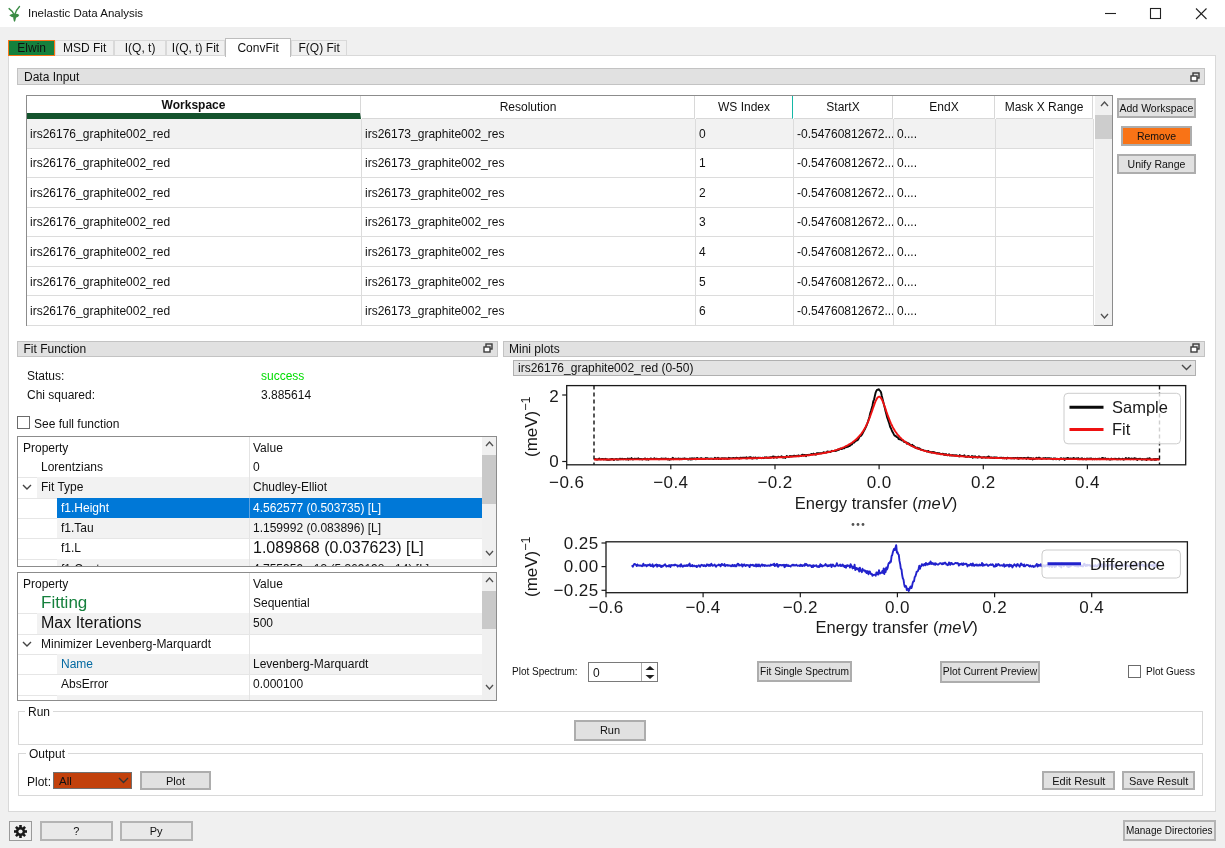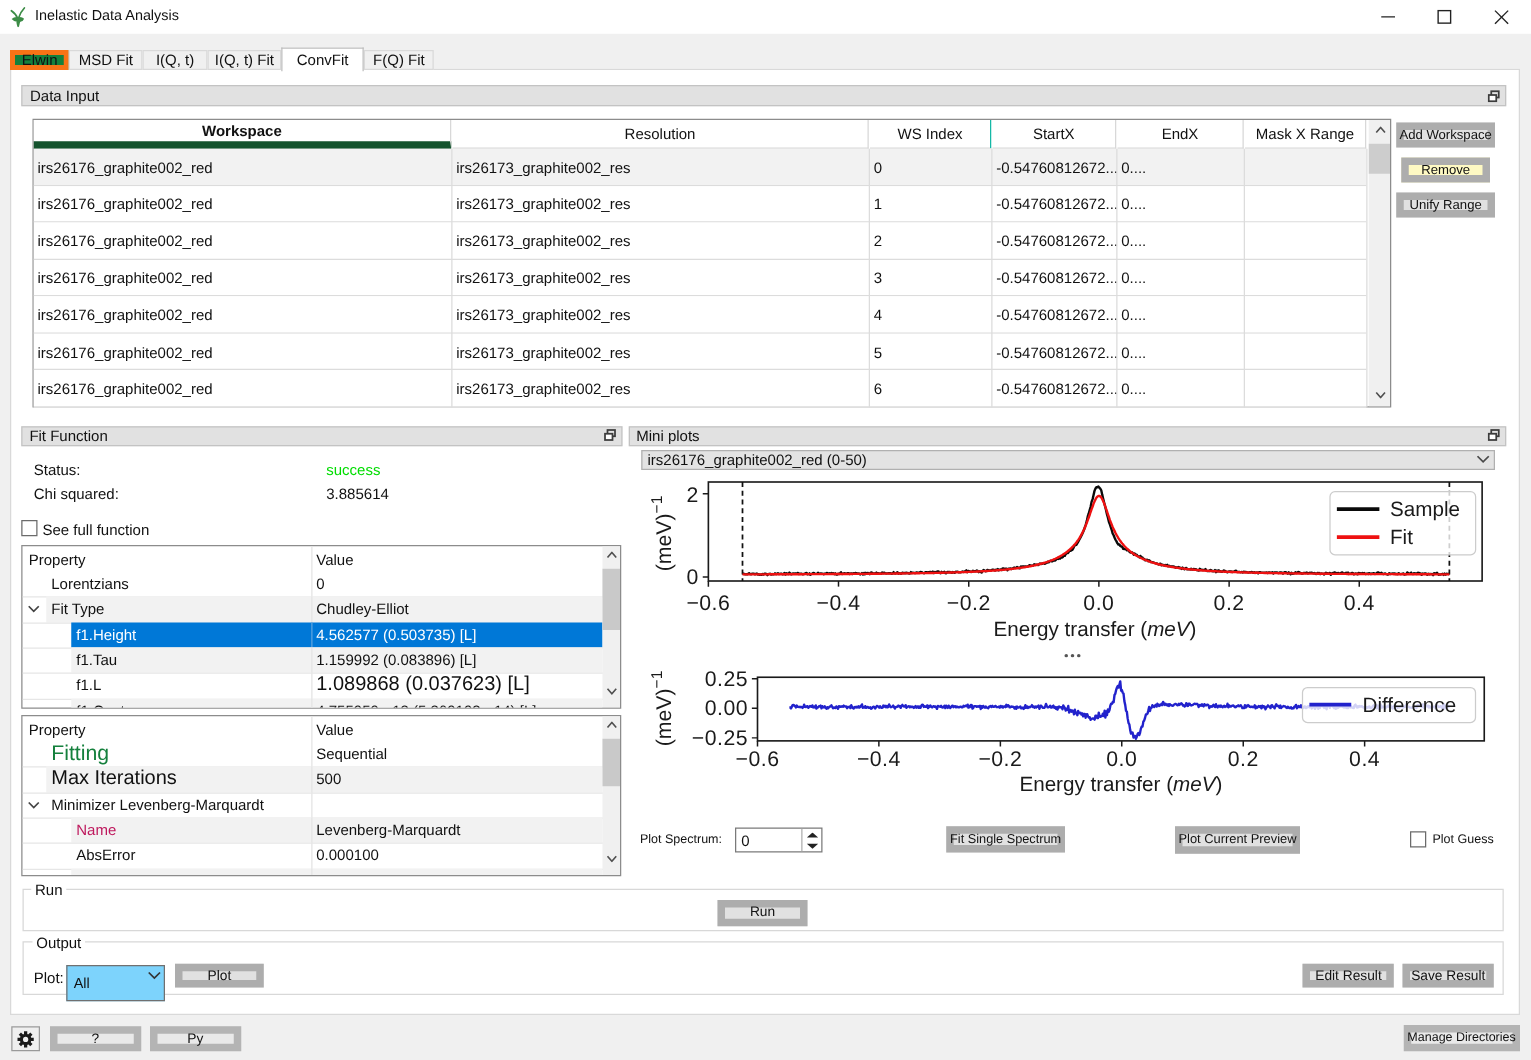--- a/index.html
+++ b/index.html
@@ -1,16 +1,16 @@
 <!DOCTYPE html>
 <html><head><meta charset="utf-8"><style>
 *{margin:0;padding:0;box-sizing:border-box}
 html,body{width:1225px;height:848px;background:#f0f0f0;font-family:"Liberation Sans",sans-serif;color:#111;overflow:hidden}
 .abs{position:absolute}
-.btn{position:absolute;background:#e1e1e1;border:6px solid #3b82f6;display:flex;align-items:center;justify-content:center;white-space:nowrap}
+.btn{position:absolute;background:#e1e1e1;border:2px solid #3b82f6;display:flex;align-items:center;justify-content:center;white-space:nowrap}
 .hdr{position:absolute;background:#e1e1e1;border:1px solid #c3c3c3;font-size:12px;display:flex;align-items:center;padding-left:6px}
 .txt{position:absolute;white-space:nowrap}
 .vc{display:flex;align-items:center}
 </style></head><body>
 
 <div class="abs" style="left:0;top:0;width:1225px;height:27px;background:#fff"></div>
 <svg class="abs" style="left:8px;top:4.5px" width="13" height="17" viewBox="0 0 13 17">
 <g fill="none" stroke="#3c8c46" stroke-width="1.4" stroke-linecap="round">
 <path d="M6 9.5 C5.2 7.2 3.6 5.4 1.1 3.6"></path>
 <path d="M6.8 9.5 C7.6 6.8 9.2 3.8 11.5 1.4"></path>
@@ -19,21 +19,21 @@
 <path d="M5.1 12.6 L8 12.6 Q7.4 16.8 6.5 16.8 Q5.7 16.8 5.1 12.6 Z" fill="#3c8c46"></path>
 </svg>
 <div class="txt" style="left:28px;top:6.5px;font-size:11.5px">Inelastic Data Analysis</div>
 <svg class="abs" style="left:1100px;top:5px" width="112" height="18">
     <line x1="5" y1="8.5" x2="16" y2="8.5" stroke="#222" stroke-width="1.1"></line>
     <rect x="50.5" y="3.5" width="10" height="10" fill="none" stroke="#222" stroke-width="1.1"></rect>
     <line x1="96" y1="3.5" x2="106.5" y2="14" stroke="#222" stroke-width="1.1"></line>
     <line x1="106.5" y1="3.5" x2="96" y2="14" stroke="#222" stroke-width="1.1"></line>
   </svg>
 <div class="abs" style="left:8px;top:55px;width:1208px;height:757px;background:#fff;border:1px solid #d9d9d9"></div>
-<div class="abs vc" style="left:8.4px;top:40px;width:46.6px;height:15.5px;background:#15803d;border:4px solid #f97316;justify-content:center;font-size:12px">Elwin</div>
+<div class="abs vc" style="left:8.4px;top:40px;width:46.6px;height:15.5px;background:#15803d;border:1px solid #f97316;justify-content:center;font-size:12px">Elwin</div>
 <div class="abs vc" style="left:55px;top:40px;width:59.4px;height:15.5px;background:#f0f0f0;border:1px solid #d9d9d9;justify-content:center;font-size:12px">MSD Fit</div>
 <div class="abs vc" style="left:114.4px;top:40px;width:51.4px;height:15.5px;background:#f0f0f0;border:1px solid #d9d9d9;justify-content:center;font-size:12px">I(Q, t)</div>
 <div class="abs vc" style="left:165.8px;top:40px;width:59.4px;height:15.5px;background:#f0f0f0;border:1px solid #d9d9d9;justify-content:center;font-size:12px">I(Q, t) Fit</div>
 <div class="abs vc" style="left:225.2px;top:38px;width:65.8px;height:18.5px;background:#fff;border:1px solid #bdbdbd;border-bottom:none;justify-content:center;font-size:12px;z-index:3">ConvFit</div>
 <div class="abs vc" style="left:291px;top:40px;width:56.3px;height:15.5px;background:#f0f0f0;border:1px solid #d9d9d9;justify-content:center;font-size:12px">F(Q) Fit</div>
 <div class="hdr" style="left:17px;top:68px;width:1188px;height:17px">Data Input</div>
 <svg class="abs" style="left:1189.5px;top:71.5px" width="10" height="10">
     <rect x="3" y="1" width="6" height="5" fill="none" stroke="#3c3c3c" stroke-width="1.4"></rect>
     <rect x="1" y="4" width="6" height="5" fill="#fff" stroke="#3c3c3c" stroke-width="1.4"></rect>
   </svg>
@@ -94,21 +94,21 @@
 <div class="abs" style="left:1093px;top:119px;width:1px;height:207px;background:#dcdcdc"></div>
 <div class="abs" style="left:1095px;top:96px;width:17px;height:229px;background:#f0f0f0"></div>
 <svg class="abs" style="left:1099.5px;top:101px" width="9" height="6">
     <polyline points="1,5 4.5,1 8,5" fill="none" stroke="#505050" stroke-width="1.3"></polyline>
   </svg>
 <div class="abs" style="left:1095px;top:115px;width:17px;height:24px;background:#cdcdcd"></div>
 <svg class="abs" style="left:1099.5px;top:313px" width="9" height="6">
     <polyline points="1,1 4.5,5 8,1" fill="none" stroke="#505050" stroke-width="1.3"></polyline>
   </svg>
 <div class="btn" style="left:1117px;top:98px;width:79px;height:20px;font-size:10.5px;background:#e1e1e1;border-color:#adadad">Add Workspace</div>
-<div class="btn" style="left:1121px;top:126px;width:71px;height:20px;font-size:10.5px;background:#fef9c3;border-color:#adadad">Remove</div>
+<div class="btn" style="left:1121px;top:126px;width:71px;height:20px;font-size:10.5px;background:#f97316;border-color:#adadad">Remove</div>
 <div class="btn" style="left:1117px;top:154px;width:79px;height:20px;font-size:10.5px;background:#e1e1e1;border-color:#adadad">Unify Range</div>
 <div class="hdr" style="left:16.5px;top:341px;width:481px;height:16px">Fit Function</div>
 <svg class="abs" style="left:482.5px;top:343px" width="10" height="10">
     <rect x="3" y="1" width="6" height="5" fill="none" stroke="#3c3c3c" stroke-width="1.4"></rect>
     <rect x="1" y="4" width="6" height="5" fill="#fff" stroke="#3c3c3c" stroke-width="1.4"></rect>
   </svg>
 <div class="txt" style="left:27px;top:368.5px;font-size:12px">Status:</div>
 <div class="txt" style="left:261px;top:368.5px;font-size:12px;color:#00dd00">success</div>
 <div class="txt" style="left:27px;top:387.5px;font-size:12px">Chi squared:</div>
 <div class="txt" style="left:261px;top:387.5px;font-size:12px">3.885614</div>
@@ -170,21 +170,21 @@
     <div class="abs vc" style="left:23px;top:40.3px;height:20.3px;font-size:16px;color:#111;white-space:nowrap">Max Iterations</div>
     <div class="abs vc" style="left:235px;top:40.3px;height:20.3px;font-size:12px;color:#111;white-space:nowrap">500</div>
     <div class="abs" style="left:0;top:80.9px;width:465px;height:1px;background:#e6e6e6"></div>
     <svg class="abs" style="left:4px;top:67.6px" width="10" height="7">
       <polyline points="1,1 5,5 9,1" fill="none" stroke="#444" stroke-width="1.4"></polyline>
     </svg>
     <div class="abs vc" style="left:23px;top:60.6px;height:20.3px;font-size:12px;color:#111;white-space:nowrap">Minimizer Levenberg-Marquardt</div>
     <div class="abs" style="left:38.6px;top:80.9px;width:425.4px;height:20.3px;background:#f2f2f2"></div>
     <div class="abs" style="left:231px;top:80.9px;width:1px;height:20.3px;background:#e4e4e4"></div>
     <div class="abs" style="left:0;top:101.2px;width:465px;height:1px;background:#e6e6e6"></div>
-    <div class="abs vc" style="left:43px;top:80.9px;height:20.3px;font-size:12px;color:#be185d;white-space:nowrap">Name</div>
+    <div class="abs vc" style="left:43px;top:80.9px;height:20.3px;font-size:12px;color:#0369a1;white-space:nowrap">Name</div>
     <div class="abs vc" style="left:235px;top:80.9px;height:20.3px;font-size:12px;color:#111;white-space:nowrap">Levenberg-Marquardt</div>
     <div class="abs" style="left:0;top:121.5px;width:465px;height:1px;background:#e6e6e6"></div>
     <div class="abs vc" style="left:43px;top:101.2px;height:20.3px;font-size:12px;color:#111;white-space:nowrap">AbsError</div>
     <div class="abs vc" style="left:235px;top:101.2px;height:20.3px;font-size:12px;color:#111;white-space:nowrap">0.000100</div>
     <div class="abs" style="left:38.6px;top:121.5px;width:425.4px;height:20.3px;background:#f2f2f2"></div>
     <div class="abs" style="left:231px;top:121.5px;width:1px;height:20.3px;background:#e4e4e4"></div>
     <div class="abs vc" style="left:43px;top:121.5px;height:20.3px;font-size:12px;color:#111;white-space:nowrap">RelError</div>
     <div class="abs vc" style="left:235px;top:121.5px;height:20.3px;font-size:12px;color:#111;white-space:nowrap">0.000100</div>
     <div class="abs" style="left:464px;top:0;width:14px;height:127px;background:#f0f0f0"></div>
     <div class="abs" style="left:464px;top:18px;width:14px;height:38px;background:#c9c9c9"></div>
@@ -291,21 +291,21 @@
 <div class="btn" style="left:757px;top:661px;width:95px;height:21px;font-size:10.2px;background:#e1e1e1;border-color:#adadad">Fit Single Spectrum</div>
 <div class="btn" style="left:940px;top:660.5px;width:100px;height:22px;font-size:10.3px;background:#e1e1e1;border-color:#adadad">Plot Current Preview</div>
 <div class="abs" style="left:1128px;top:665px;width:13px;height:13px;background:#fff;border:1px solid #6b6b6b"></div>
 <div class="txt" style="left:1146px;top:666px;font-size:10px">Plot Guess</div>
 <div class="abs" style="left:18px;top:710.7px;width:1184.7px;height:34.6px;border:1px solid #d8d8d8"></div>
 <div class="txt" style="left:25px;top:704.5px;font-size:12px;background:#fff;padding:0 3px">Run</div>
 <div class="btn" style="left:574px;top:719.7px;width:72px;height:21.3px;font-size:11px;background:#e1e1e1;border-color:#adadad">Run</div>
 <div class="abs" style="left:18px;top:753.2px;width:1184.7px;height:42.4px;border:1px solid #d8d8d8"></div>
 <div class="txt" style="left:26px;top:747px;font-size:12px;background:#fff;padding:0 3px">Output</div>
 <div class="txt" style="left:27px;top:774.5px;font-size:12px">Plot:</div>
-<div class="abs vc" style="left:53px;top:772.3px;width:79px;height:29px;background:#7dd3fc;border:1px solid #707070;font-size:11.5px;padding-left:5px">All</div>
+<div class="abs vc" style="left:53px;top:772.3px;width:79px;height:17px;background:#c2410c;border:1px solid #707070;font-size:11.5px;padding-left:5px">All</div>
 <svg class="abs" style="left:118px;top:777px" width="11" height="6.5">
     <polyline points="1,1 5.5,5.5 10,1" fill="none" stroke="#333" stroke-width="1.4"></polyline>
   </svg>
 <div class="btn" style="left:140px;top:771px;width:71px;height:19.3px;font-size:11px;background:#e1e1e1;border-color:#adadad">Plot</div>
 <div class="btn" style="left:1042.3px;top:771px;width:73px;height:19.2px;font-size:11px;background:#e1e1e1;border-color:#adadad">Edit Result</div>
 <div class="btn" style="left:1122px;top:771px;width:73.2px;height:19.2px;font-size:11px;background:#e1e1e1;border-color:#adadad">Save Result</div>
 <div class="abs" style="left:8.6px;top:820.5px;width:23.3px;height:20.2px;background:#efefef;border:1px solid #9a9a9a"></div>
 <svg class="abs" style="left:13px;top:824px" width="15" height="15" viewBox="0 0 15 15">
 <g stroke="#1a1a1a" stroke-width="2.6">
 <line x1="7.5" y1="1" x2="7.5" y2="14"></line>

